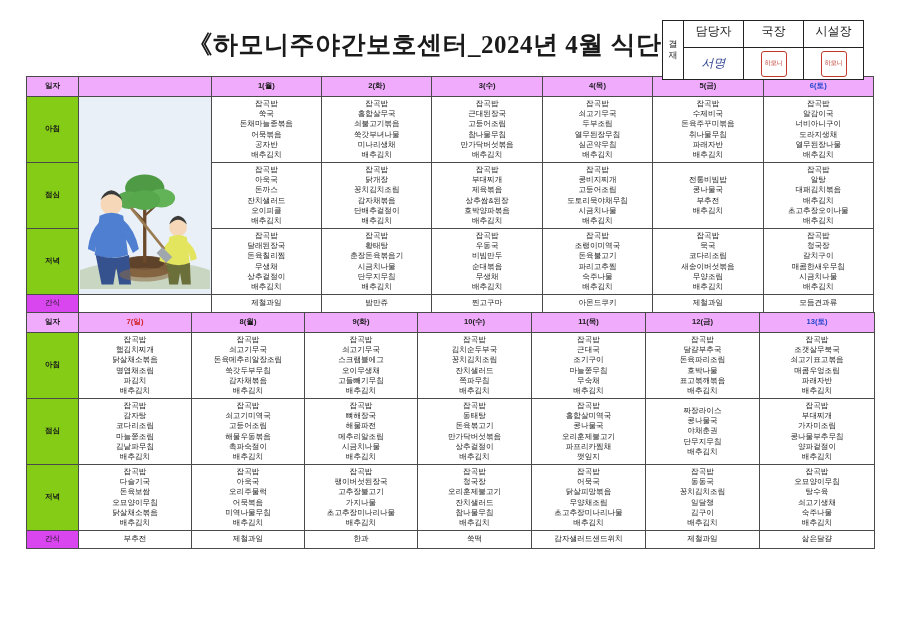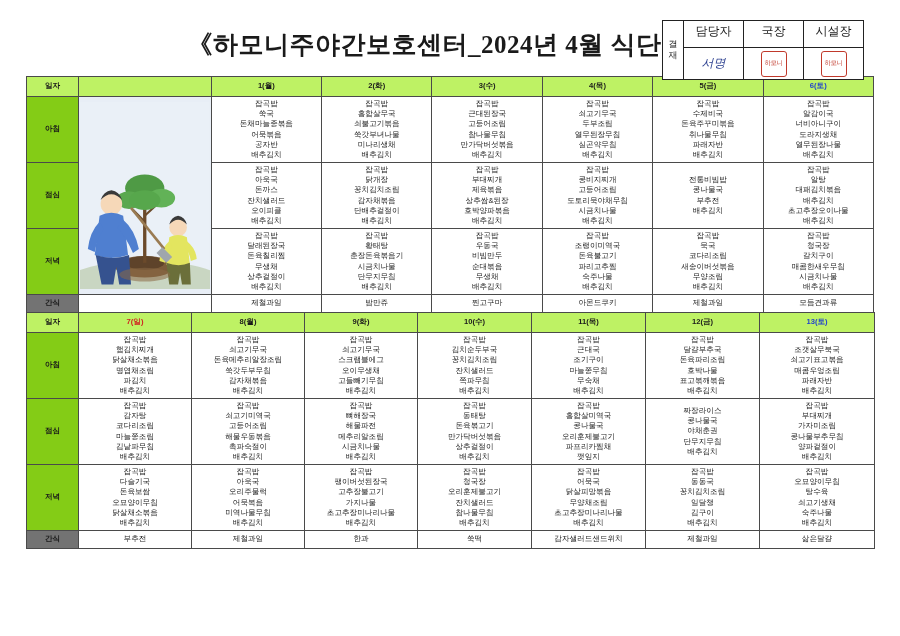--- a/index.html
+++ b/index.html
@@ -111,37 +111,37 @@
     text-align: center;
     font-size: 7.6px;
     line-height: 1.32;
     padding: 1px 1px;
   }
   col.c-label { width: 52px; }
   col.c-img   { width: 132px; }
   col.c-day   { width: 110px; }
 
   .hdr-cell {
-    background: #bef264;
+    background: #f0abfc;
     font-size: 9.5px;
     font-weight: bold;
     height: 17px;
     padding: 1px 0;
   }
   .hdr-cell.sat { color: #2244cc; }
   .hdr-cell.sun { color: #d02020; }
   .row-label {
     background: #84cc16;
     font-size: 10px;
     font-weight: bold;
   }
   .snack-label {
-    background: #737373;
+    background: #d946ef;
     font-size: 10px;
-    font-weight: bold;
+    font-weight: normal;
     height: 15px;
   }
   .snack-cell {
     font-size: 8.4px;
     height: 15px;
   }
   .meal-cell { height: 63px; }
   .meal-lines span { display: block; white-space: nowrap; }
   
   .illus {

